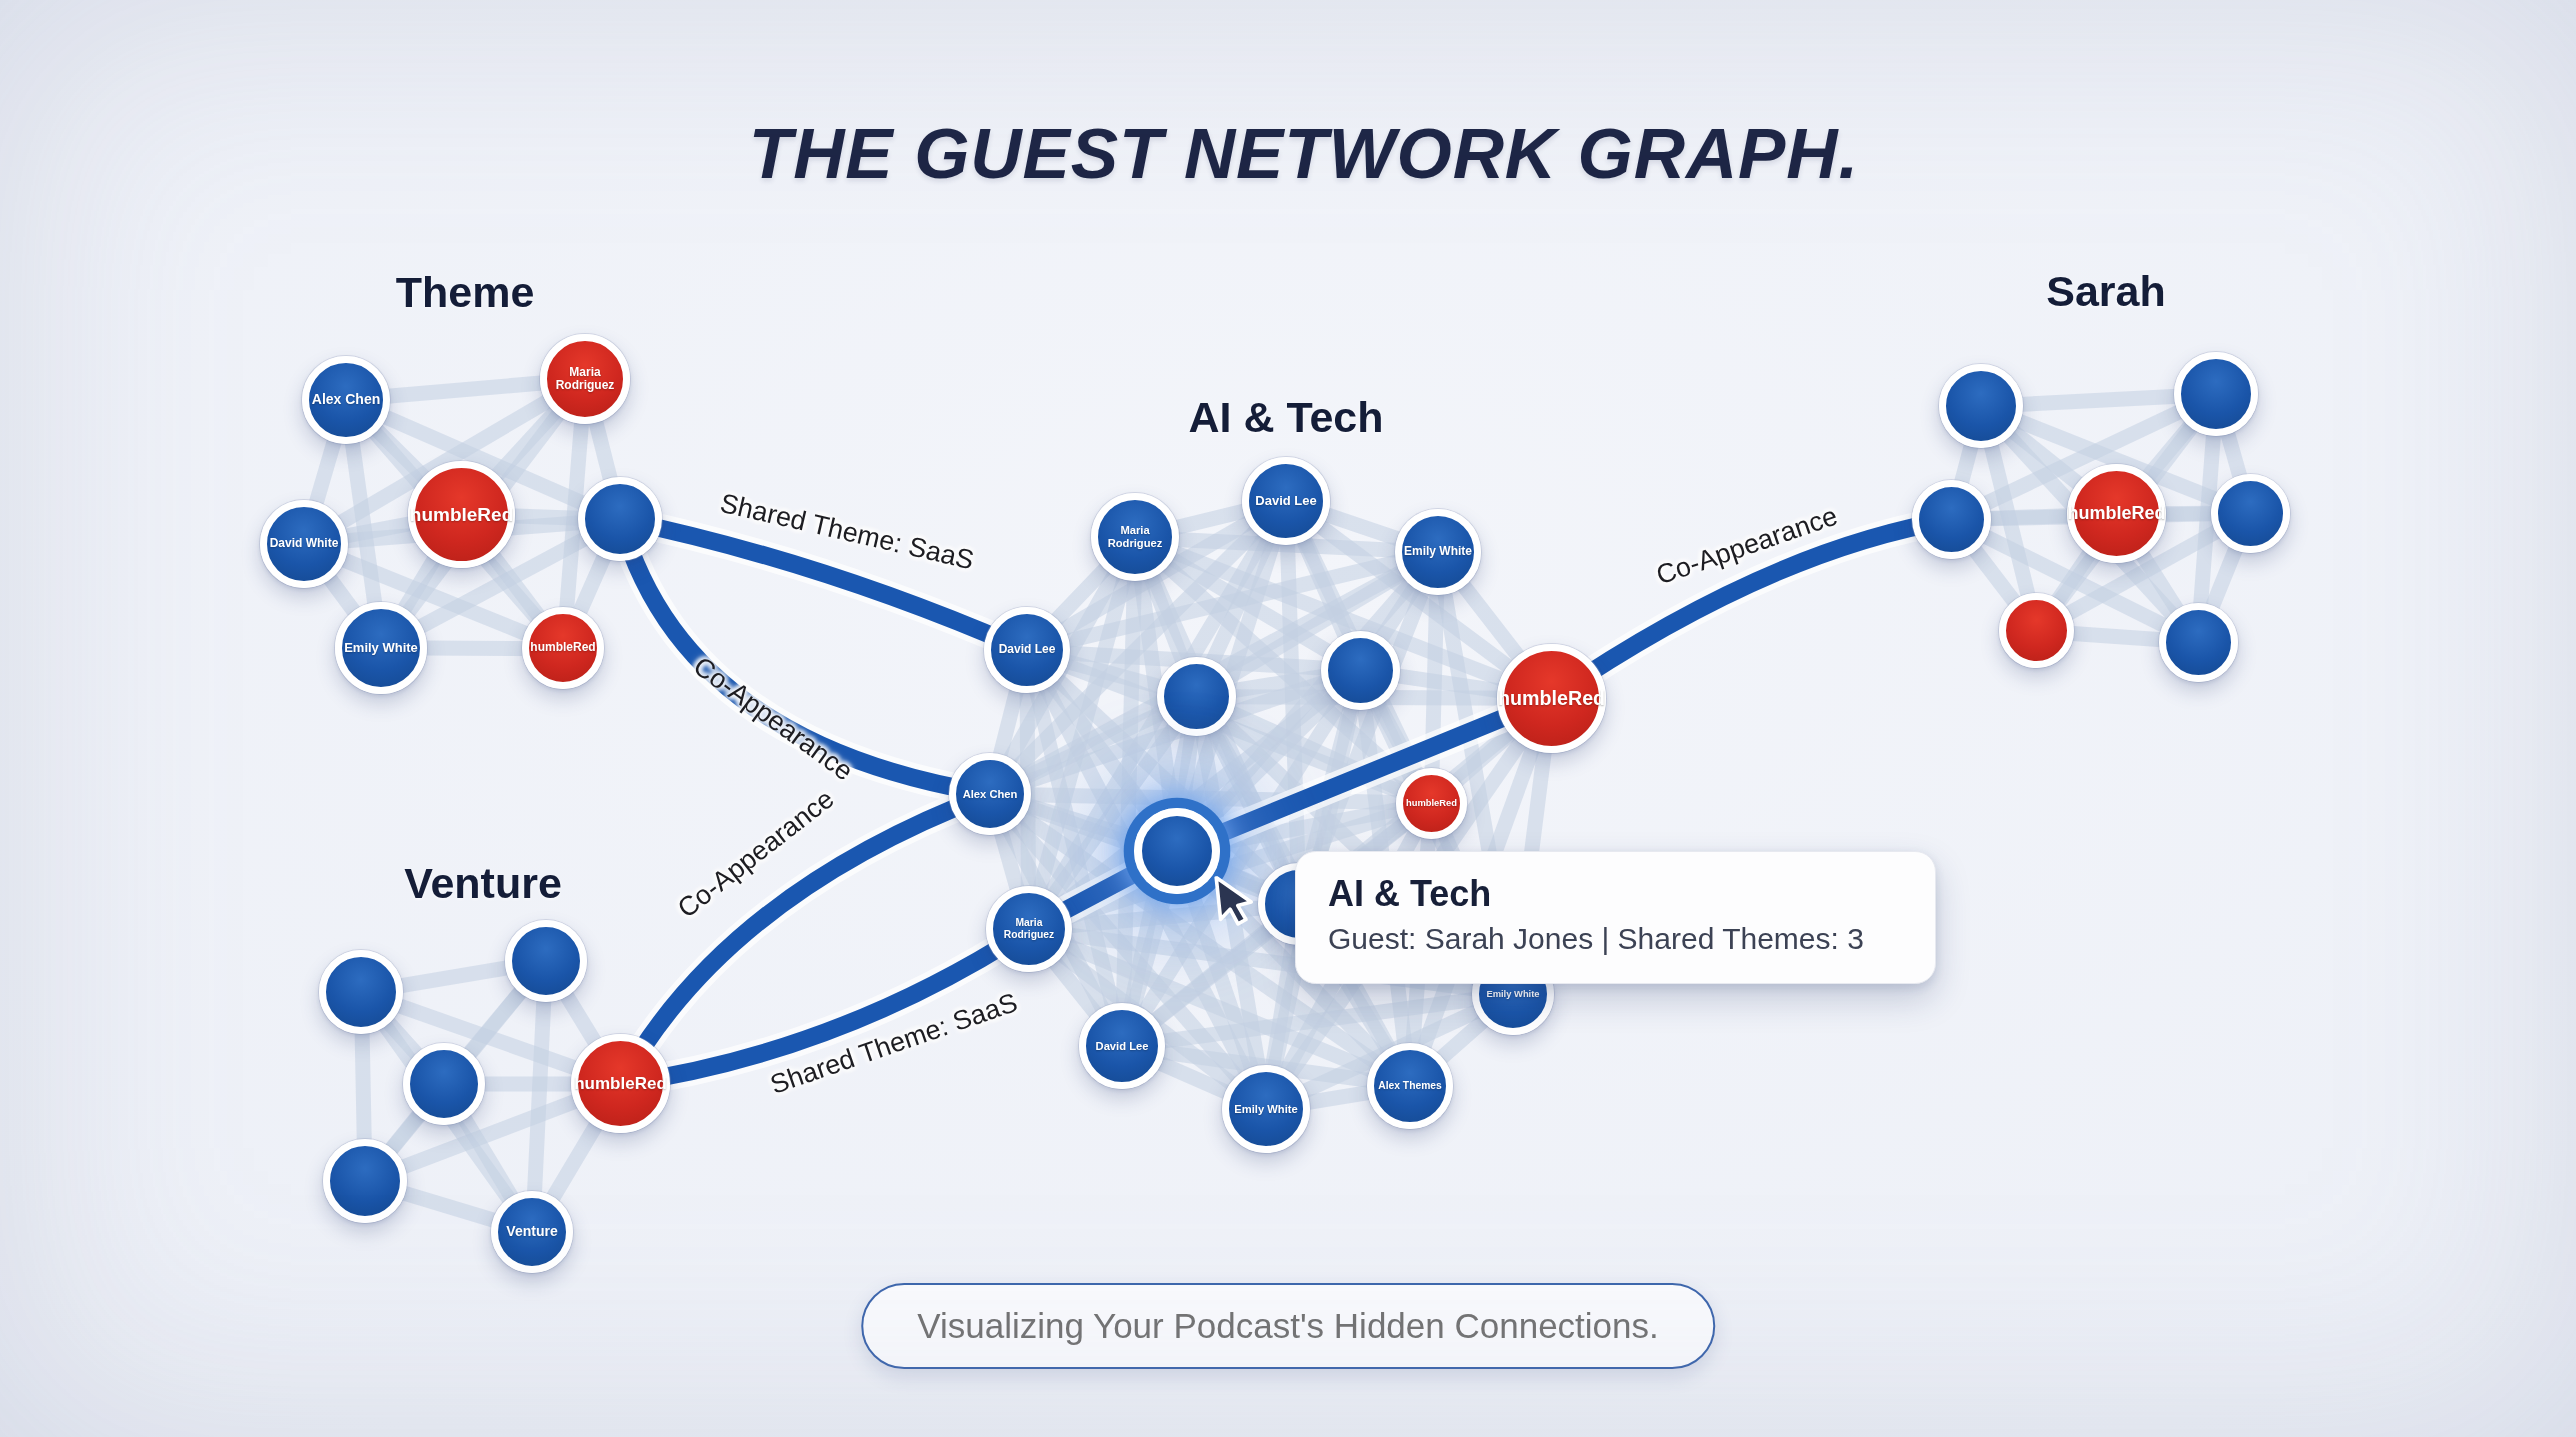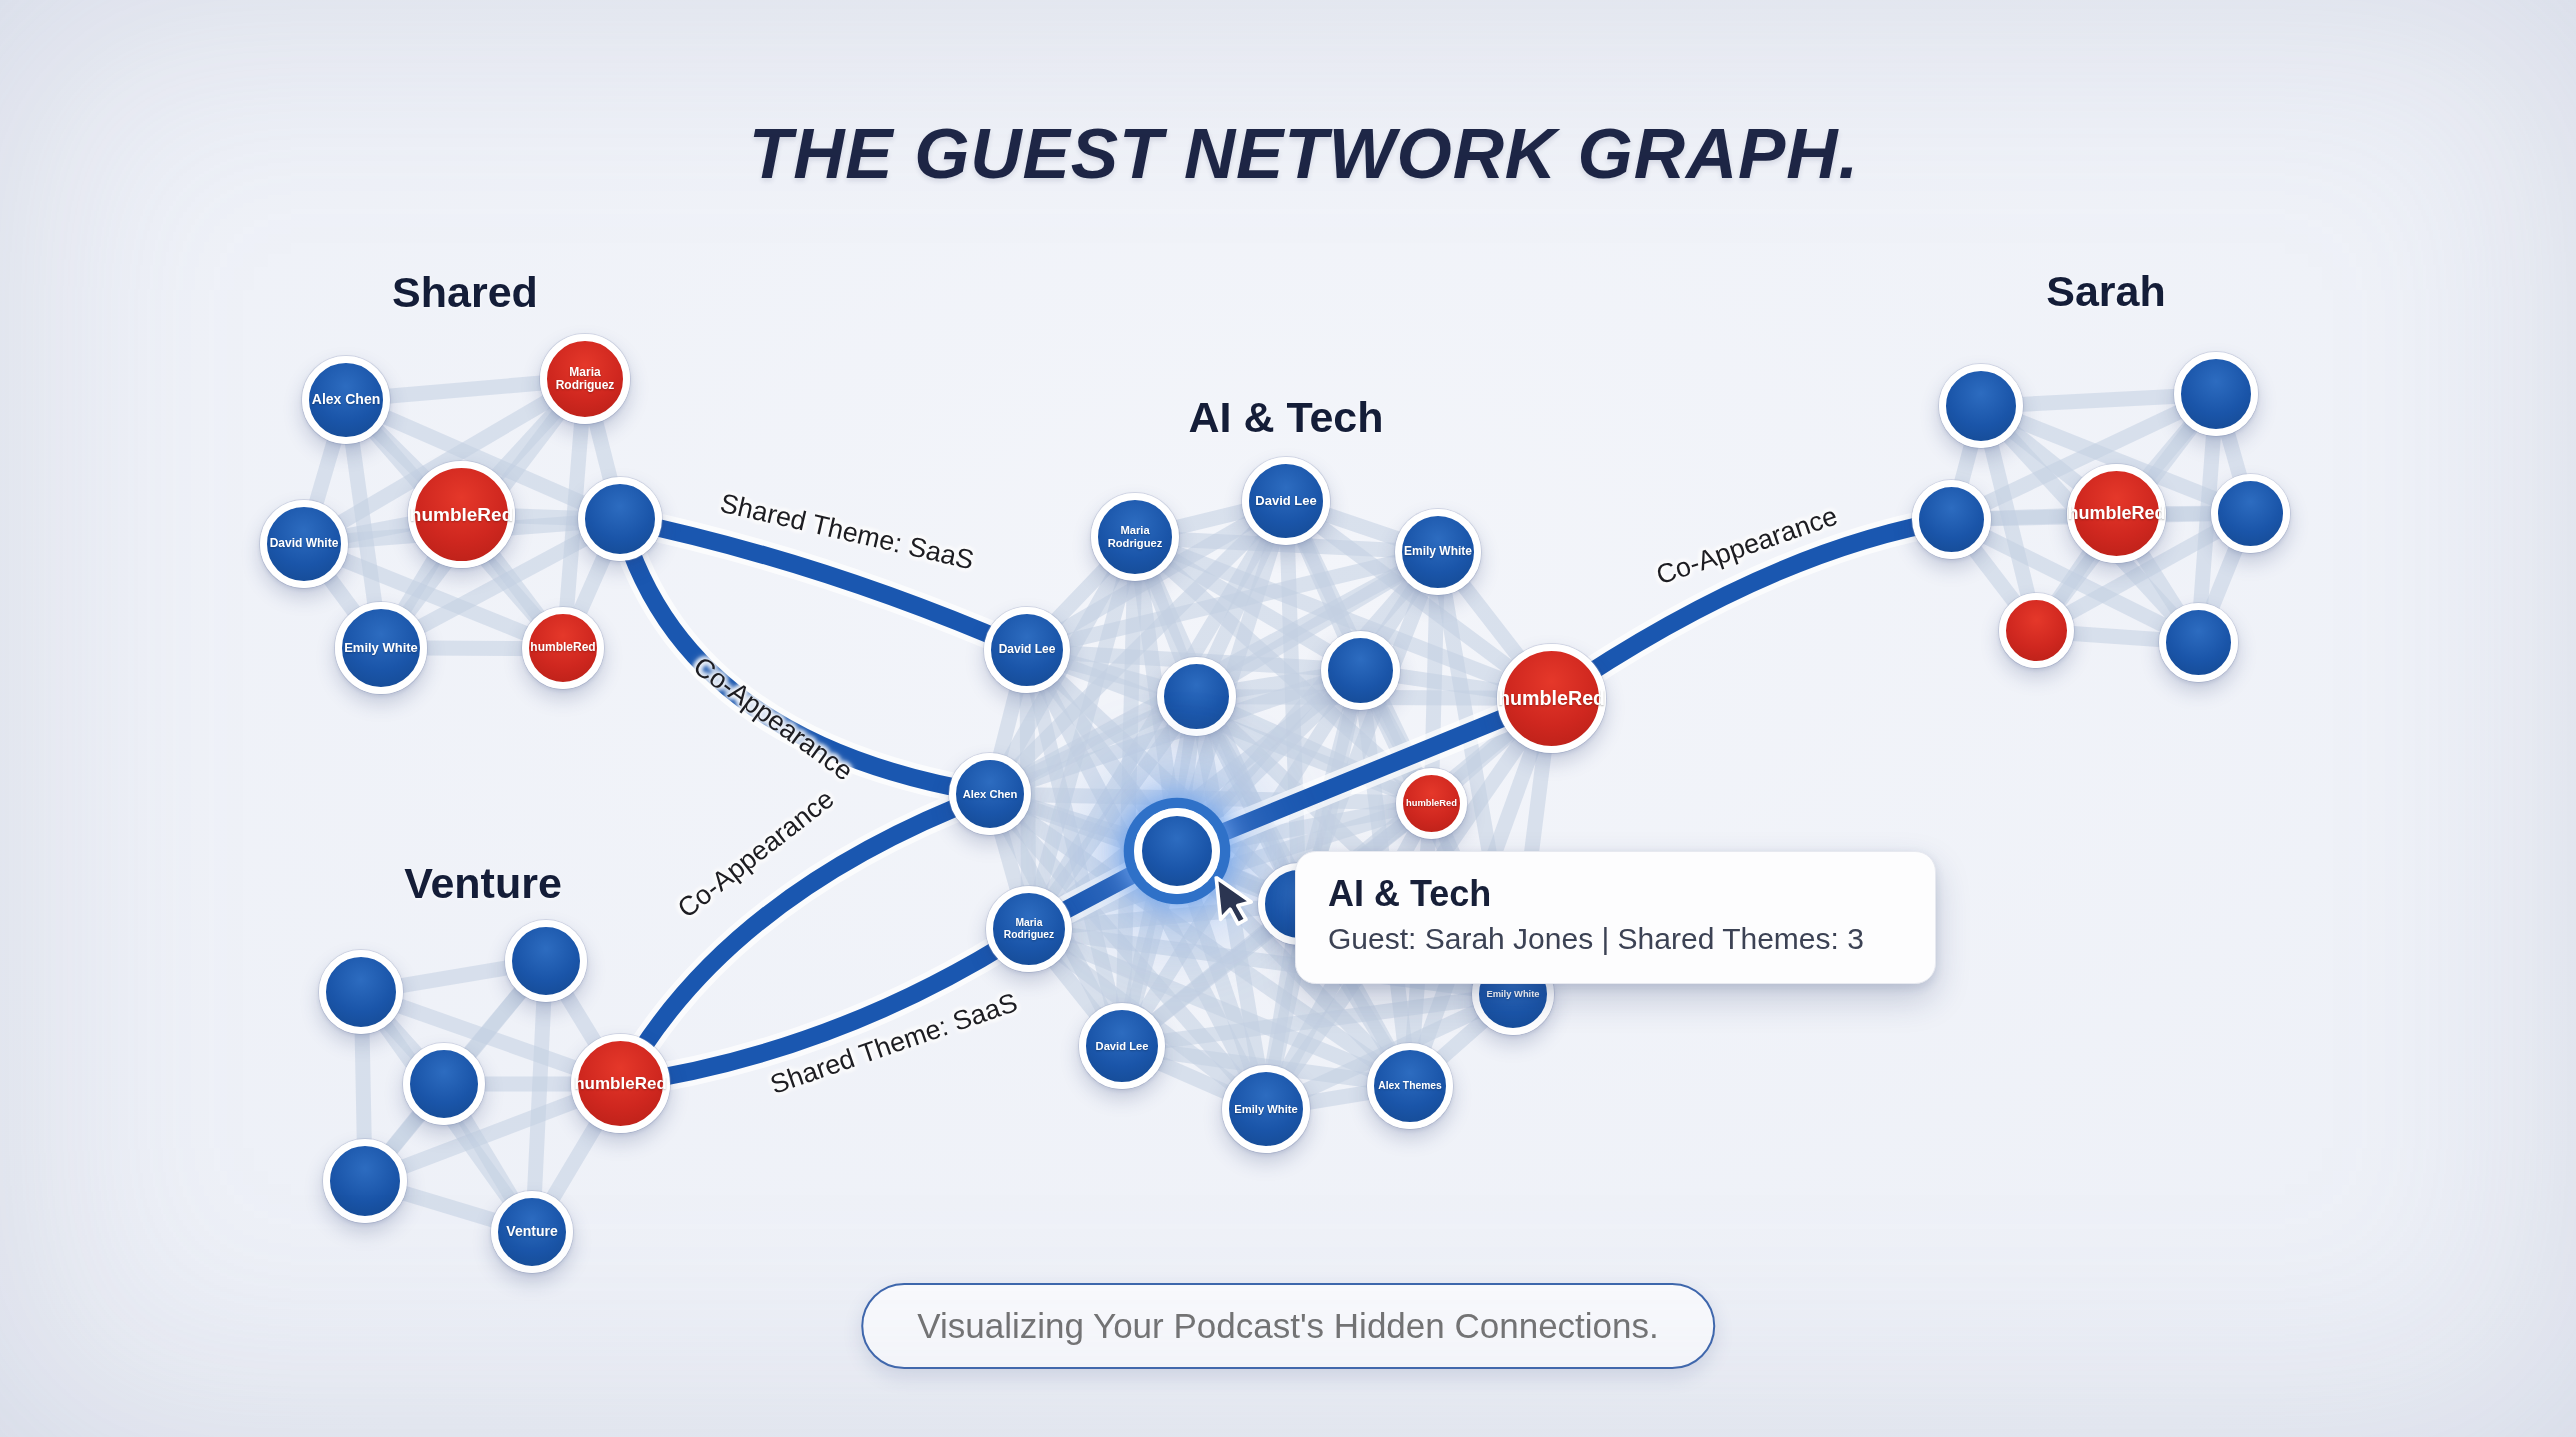--- a/index.html
+++ b/index.html
@@ -325,21 +325,21 @@
       <div class="node blue" style="left: 1472px; top: 953px; width: 82px; height: 82px;">
         <span style="font-size: 9.4px;">Emily White</span>
       </div>
       <div class="edge-label" style="left: 847px; top: 532px; transform: translate(-50%, -50%) rotate(13deg);">Shared Theme: SaaS</div>
       <div class="edge-label" style="left: 773px; top: 719px; transform: translate(-50%, -50%) rotate(36deg);">Co-Appearance</div>
       <div class="edge-label" style="left: 756px; top: 854px; transform: translate(-50%, -50%) rotate(-38deg);">Co-Appearance</div>
       <div class="edge-label" style="left: 894px; top: 1044px; transform: translate(-50%, -50%) rotate(-19deg);">Shared Theme: SaaS</div>
       <div class="edge-label" style="left: 1747px; top: 546px; transform: translate(-50%, -50%) rotate(-19deg);">Co-Appearance</div>
     </div>
 
-  <h2 class="cluster-label cl-growth">Shared</h2>
+  <h2 class="cluster-label cl-growth">Theme</h2>
   <h2 class="cluster-label cl-ai">AI &amp; Tech</h2>
   <h2 class="cluster-label cl-design">Sarah</h2>
   <h2 class="cluster-label cl-venture">Venture</h2>
 
   <div class="tooltip">
     <h3>AI &amp; Tech</h3>
     <p>Guest: Sarah Jones | Shared Themes: 3</p>
   </div>
 
   <div class="footer-pill">

